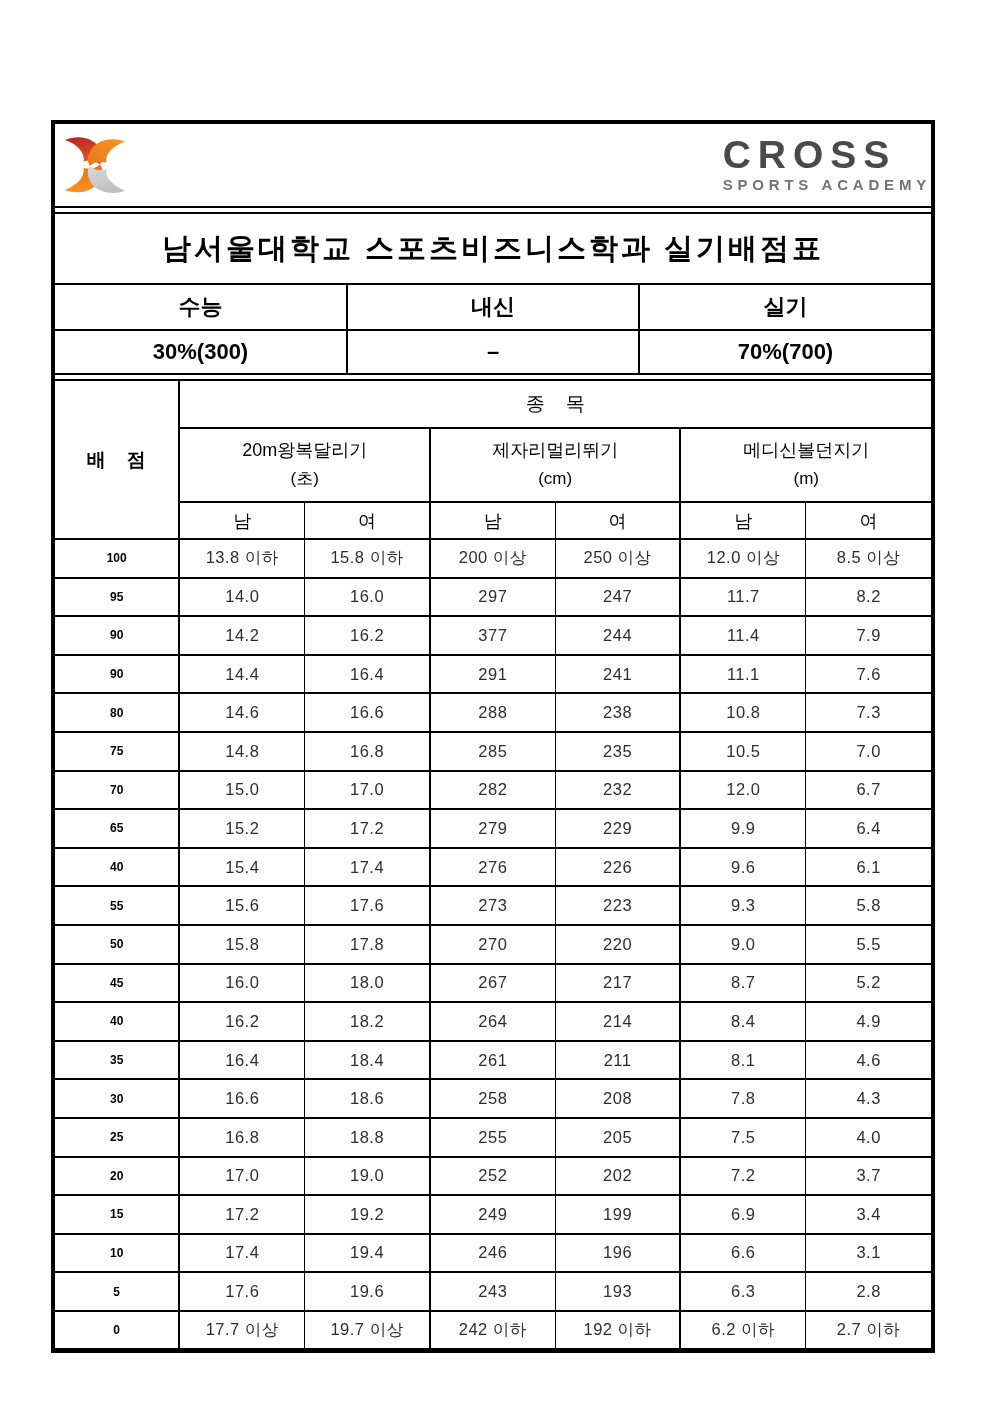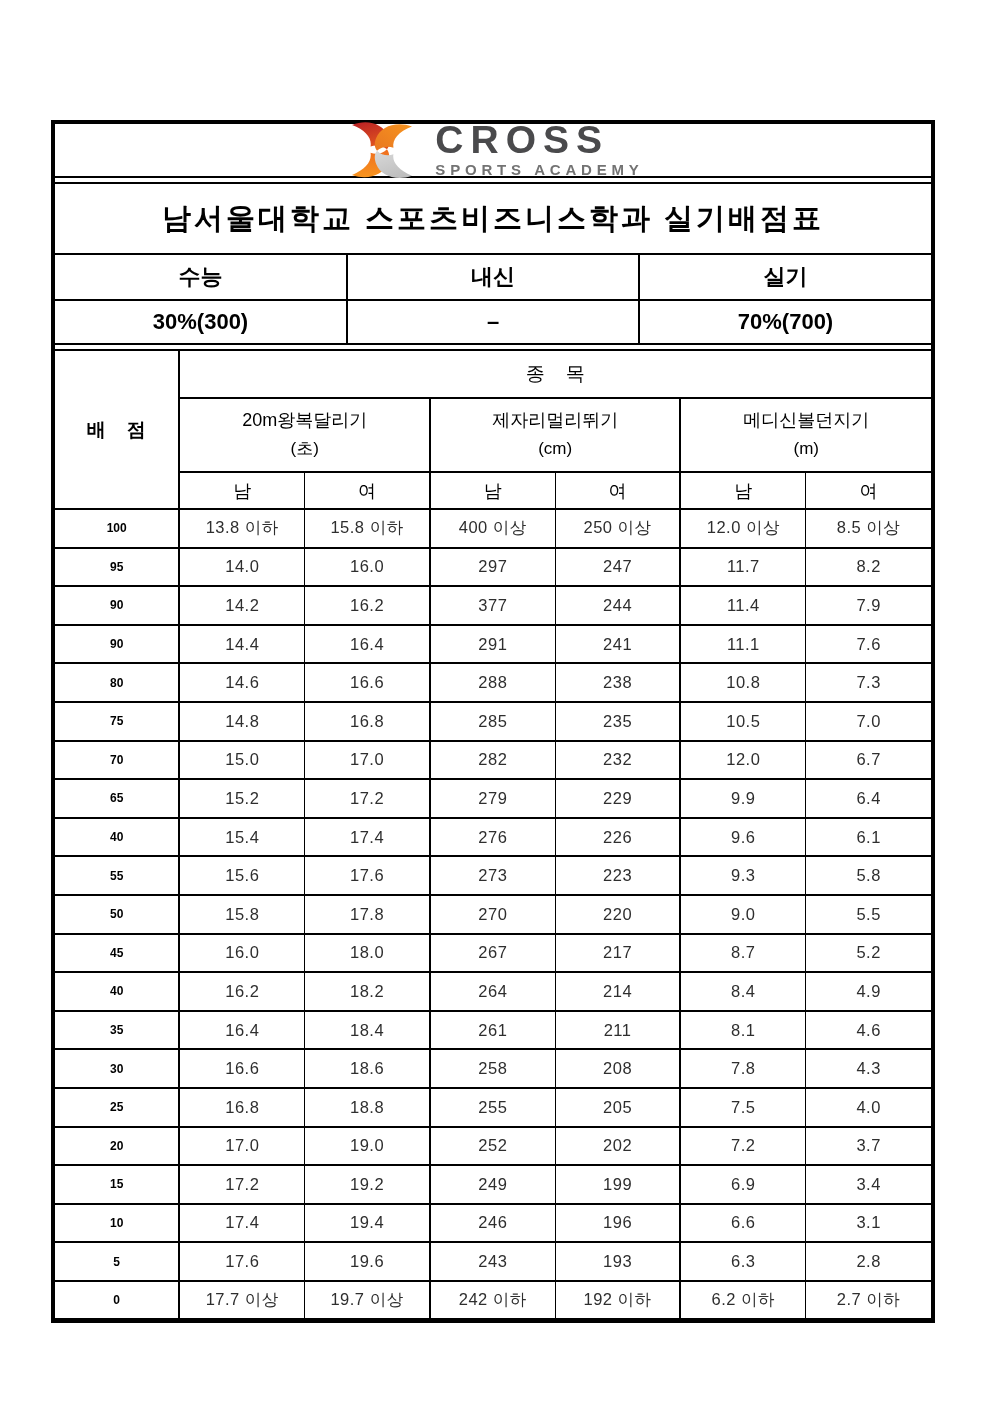--- a/index.html
+++ b/index.html
@@ -7,21 +7,21 @@
   .page { position:relative; width:992px; height:1403px; background:#fff; overflow:hidden; }
 
   .sheet {
     position:absolute; left:51px; top:120px; width:884px;
     box-sizing:border-box;
     border:4px solid #000; border-bottom:5px solid #000;
     background:#fff;
   }
 
   
-  .logo-row { height:52px; display:flex; align-items:center; justify-content:center; gap:13px; }
+  .logo-row { height:82px; display:flex; align-items:center; justify-content:space-between; gap:13px; }
   .logo-mark svg { width:80px; height:60px; display:block; }
   .logo-text { display:flex; flex-direction:column; align-items:flex-start; }
   .brand { font-size:39px; font-weight:bold; color:#4a4a4c; letter-spacing:7px; line-height:0.9; }
   .brand-sub { font-size:15px; font-weight:bold; color:#737373; letter-spacing:4.8px; margin-top:3px; }
 
   .double-rule { height:4px; border-top:2px solid #000; border-bottom:2px solid #000; }
 
   
   .title-row {
     height:69px; border-bottom:2px solid #000;
@@ -161,21 +161,21 @@
             <th>여</th>
             <th class="grp">남</th>
             <th>여</th>
           </tr>
         </thead>
         <tbody>
             <tr>
               <th>100</th>
               <td class="grp">13.8 이하</td>
               <td>15.8 이하</td>
-              <td class="grp">400 이상</td>
+              <td class="grp">200 이상</td>
               <td>250 이상</td>
               <td class="grp">12.0 이상</td>
               <td>8.5 이상</td>
             </tr>
             <tr>
               <th>95</th>
               <td class="grp">14.0</td>
               <td>16.0</td>
               <td class="grp">297</td>
               <td>247</td>

